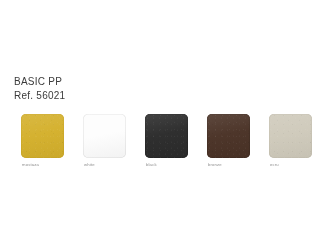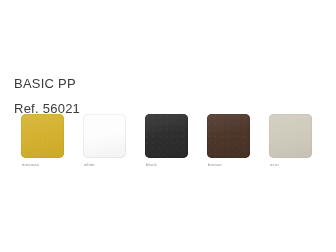--- a/index.html
+++ b/index.html
@@ -25,27 +25,27 @@
 
   
   #title-block {
     position: absolute;
     left: 14px;
     top: 75px;
     line-height: 1.32;
   }
   #title-block .line {
     display: block;
-    font-size: 13px;
+    font-size: 10px;
     letter-spacing: 0.25px;
     color: #3b3b3b;
     white-space: nowrap;
   }
   #title-block .line.ref {
-    margin-top: 8px;
+    margin-top: 1px;
   }
 
   
   #swatch-row {
     position: absolute;
     left: 21px;
     top: 114px;
     width: 300px;
     height: 60px;
   }

